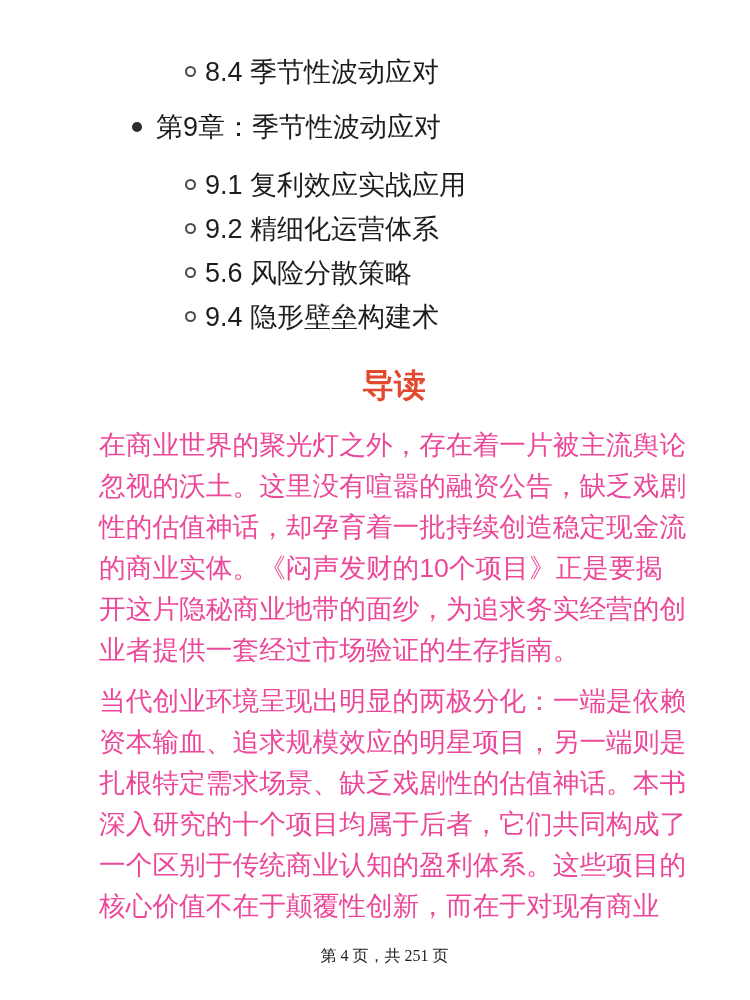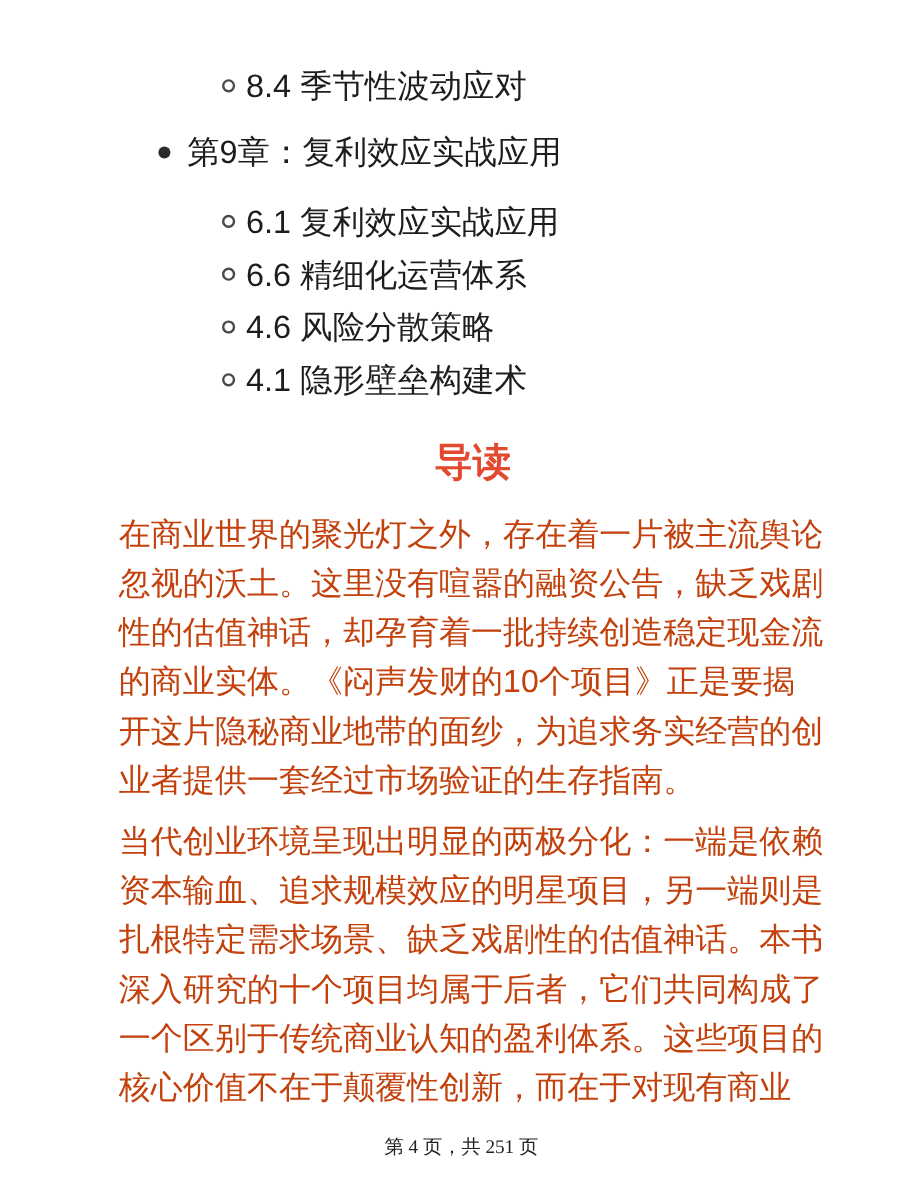--- a/index.html
+++ b/index.html
@@ -66,21 +66,21 @@
     color: #e3492f;
     text-align: center;
   }
   
   .body-paragraph {
     margin: 10px 0 0 0;
     font-size: 26.7px;
     line-height: 41px;
     text-align: left;
     word-break: break-all;
-    color: #c2410c;
+    color: #ec4899;
   }
   .body-paragraph.first {
     margin-top: 18px;
   }
   
   .page-footer {
     position: absolute;
     left: 0;
     right: 0;
     bottom: 33px;
@@ -98,41 +98,41 @@
 
     <div class="toc">
 
       <div class="toc-row sub">
         <span class="circle-bullet"></span>
         <span>8.4 季节性波动应对</span>
       </div>
 
       <div class="toc-row chapter">
         <span class="disc-bullet"></span>
-        <span>第9章：复利效应实战应用</span>
+        <span>第9章：季节性波动应对</span>
       </div>
 
       <div class="toc-row sub">
         <span class="circle-bullet"></span>
-        <span>6.1 复利效应实战应用</span>
+        <span>9.1 复利效应实战应用</span>
       </div>
 
       <div class="toc-row sub">
         <span class="circle-bullet"></span>
-        <span>6.6 精细化运营体系</span>
+        <span>9.2 精细化运营体系</span>
       </div>
 
       <div class="toc-row sub">
         <span class="circle-bullet"></span>
-        <span>4.6 风险分散策略</span>
+        <span>5.6 风险分散策略</span>
       </div>
 
       <div class="toc-row sub">
         <span class="circle-bullet"></span>
-        <span>4.1 隐形壁垒构建术</span>
+        <span>9.4 隐形壁垒构建术</span>
       </div>
 
     </div>
 
     <h2 class="section-heading" style="color: rgb(227, 73, 47);">导读</h2>
 
     <p class="body-paragraph first">在商业世界的聚光灯之外，存在着一片被主流舆论忽视的沃土。这里没有喧嚣的融资公告，缺乏戏剧性的估值神话，却孕育着一批持续创造稳定现金流的商业实体。《闷声发财的10个项目》正是要揭开这片隐秘商业地带的面纱，为追求务实经营的创业者提供一套经过市场验证的生存指南。</p>
 
     <p class="body-paragraph">当代创业环境呈现出明显的两极分化：一端是依赖资本输血、追求规模效应的明星项目，另一端则是扎根特定需求场景、缺乏戏剧性的估值神话。本书深入研究的十个项目均属于后者，它们共同构成了一个区别于传统商业认知的盈利体系。这些项目的核心价值不在于颠覆性创新，而在于对现有商业</p>
 

